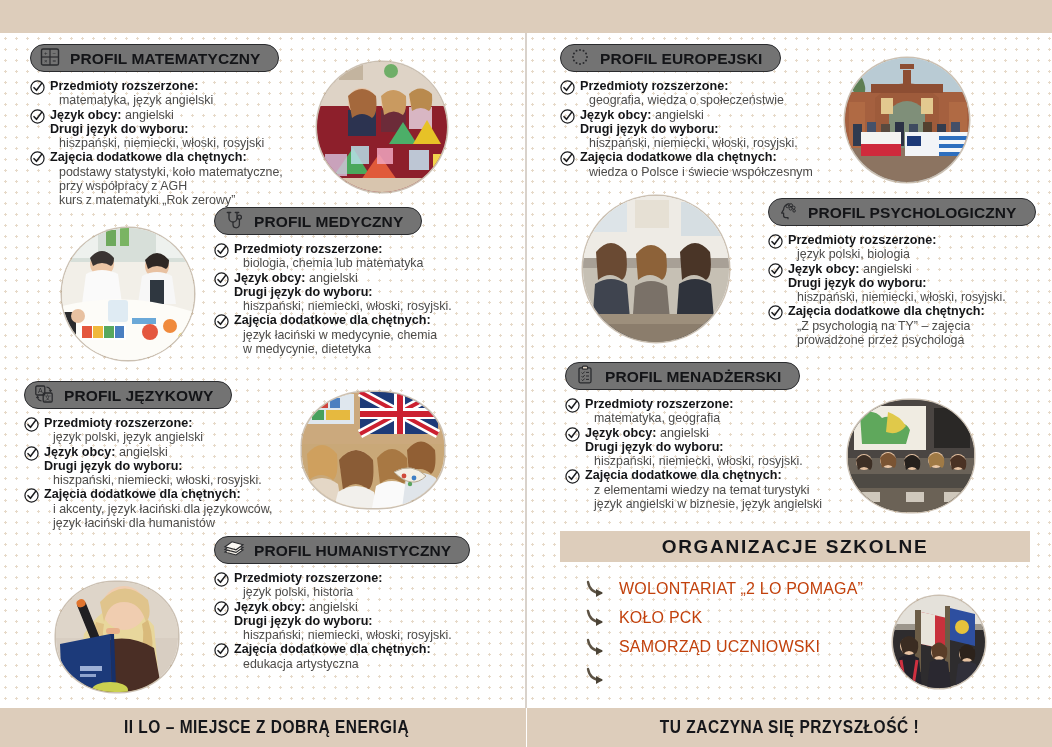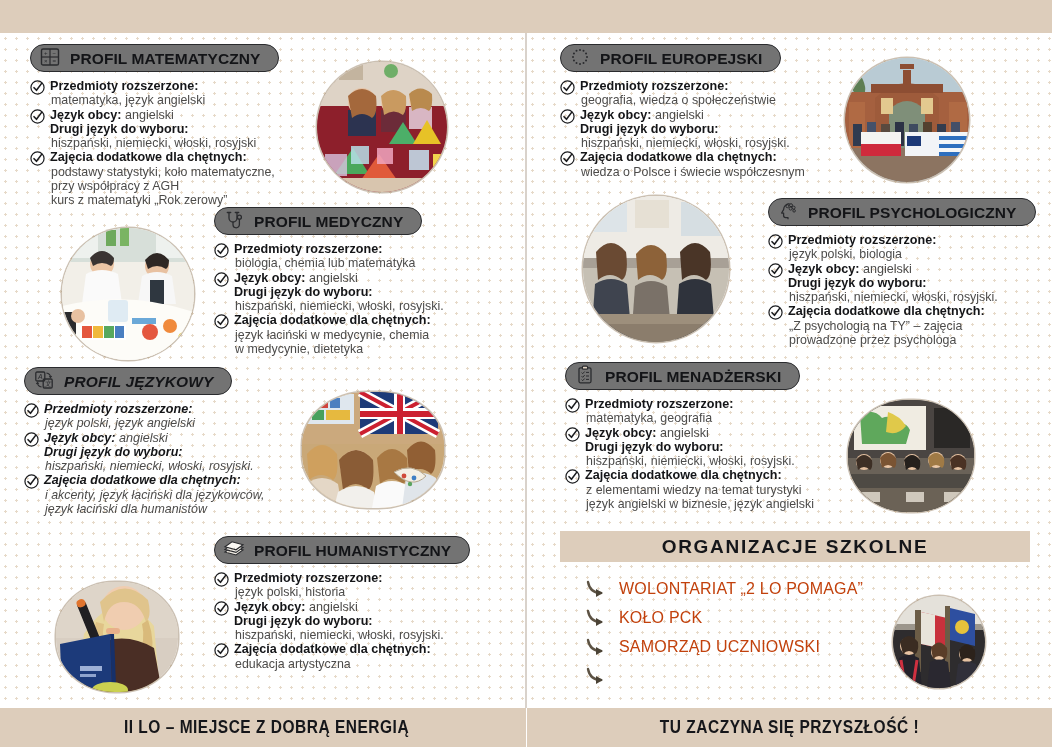--- a/index.html
+++ b/index.html
@@ -147,20 +147,21 @@
     font-weight: normal;
     color: #4c4b4a;
   }
   .sub {
     font-size: 12.4px;
     font-weight: normal;
     color: #4c4b4a;
     line-height: 14.4px;
     padding-left: 1px;
     white-space: nowrap;
+    margin-left: 8px;
   }
 
   
   .photo {
     position: absolute;
     border-radius: 50%;
     overflow: hidden;
     z-index: 3;
     box-shadow: 0 0 0 1.5px rgba(160,140,115,0.55);
   }
@@ -554,21 +555,21 @@
         </svg>
         <div class="item-text">
           <div class="lbl">Zajęcia dodatkowe dla chętnych:</div>
           <div class="sub">język łaciński w medycynie, chemia</div>
           <div class="sub">w medycynie, dietetyka</div>
         </div>
       </div>
     </div>
   </div>
 
-  <div class="profile" style="left:24px; top:367px; width:290px;font-style:italic;">
+  <div class="profile" style="left:24px; top:381px; width:290px;">
     <div class="pill">
       <span class="icon-box">
         <svg width="20" height="20" viewBox="0 0 20 20">
           <rect x="1.8" y="2" width="9" height="9" rx="1.2" fill="none" stroke="#2a2b2e" stroke-width="1.3"></rect>
           <text x="6.3" y="9.3" font-size="7" text-anchor="middle" fill="#2a2b2e" font-family="'Liberation Sans',sans-serif">A</text>
           <rect x="9.2" y="9" width="9" height="9" rx="1.2" fill="none" stroke="#2a2b2e" stroke-width="1.3"></rect>
           <text x="13.7" y="16.3" font-size="7" text-anchor="middle" fill="#2a2b2e" font-family="'Liberation Sans',sans-serif">文</text>
           <path d="M12.4 3 q4 0.6 4 4" fill="none" stroke="#2a2b2e" stroke-width="1.1"></path>
           <path d="M15.2 6.4 l1.3 1 l1.2 -1.4" fill="none" stroke="#2a2b2e" stroke-width="1.1"></path>
           <path d="M7.6 17 q-4 -0.6 -4 -4" fill="none" stroke="#2a2b2e" stroke-width="1.1"></path>

